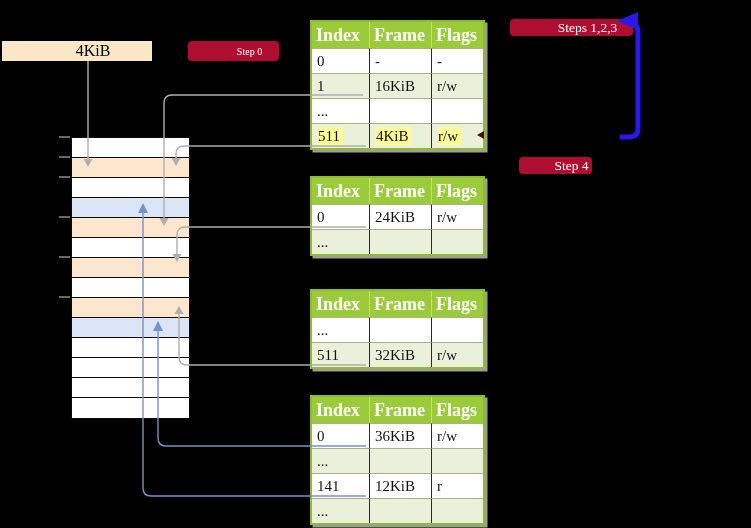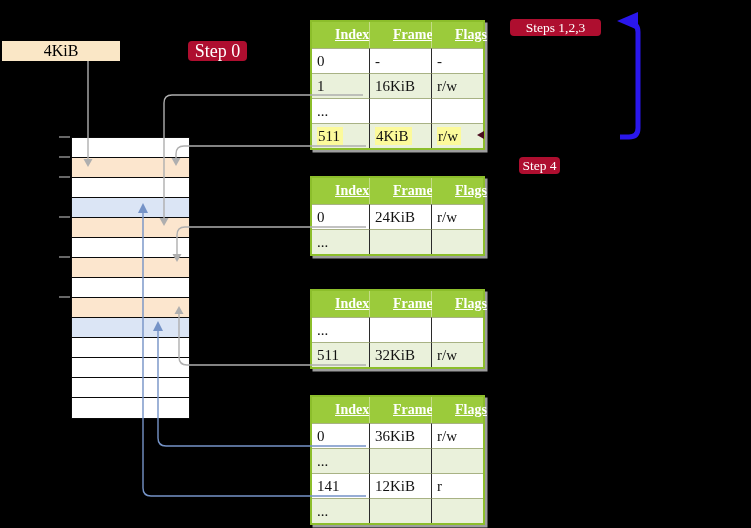--- a/index.html
+++ b/index.html
@@ -1,23 +1,23 @@
 <!DOCTYPE html>
 <html style="--header_green: #9BCB3B; --border_green: #8CBE2B; --row_green: #EAF1DB; --crimson: #AE0E2F; --violet: #5B2BE0; --arrow_blue: #2A17EC; --line_gray: #AFAFAF; --line_blue: #7593C7; --beige: #FAE7C6; --highlight_yellow: #FCFA9B; --tick_gray: #8A8A8A; --mem_white: #FFFFFF; --mem_peach: #FCE6CE; --mem_blue: #DBE5F5; --pointer_maroon: #4A0D1E;"><head>
 <meta charset="utf-8">
 <style>
   html,body{margin:0;padding:0;background:#000;}
   .canvas{
     position:relative;width:751px;height:528px;background:#000;overflow:hidden;
     font-family:"Liberation Serif","DejaVu Serif",serif;
   }
   .label{position:absolute;display:flex;align-items:center;justify-content:center;
-    white-space:nowrap;z-index:4;}
+    white-space:nowrap;z-index:4;padding-left:32px;}
   .beige{background:var(--beige);color:#000;font-size:16px;}
-  .badge{color:#fff;border-radius:4px;font-size:18px;}
+  .badge{color:#fff;border-radius:4px;font-size:10px;}
   .crimson{background:var(--crimson);}
   .violet{background:var(--violet);}
   .small{font-size:13.5px;}
   #lbl-4kib{left:2px;top:41px;width:118px;height:20px;}
   #lbl-step0{left:188px;top:41px;width:59px;height:20px;}
   #lbl-steps123{left:510px;top:19px;width:91px;height:17px;}
   #lbl-steps1234{left:648px;top:20px;width:103px;height:18px;}
   #lbl-step4{left:519px;top:157px;width:41px;height:17px;}
 
   #memory-column{
@@ -28,23 +28,22 @@
   .mrow:last-child{border-bottom:none;}
 
   .ptable{
     position:absolute;left:310px;z-index:2;
     display:grid;grid-template-columns:58px 62px 51px;
     border:2px solid var(--border_green);background:#fff;
     box-shadow:2.5px 2.5px 0 rgba(185,185,185,0.85);
   }
   .hcell{
     height:26px;line-height:26px;background:var(--header_green);color:#fff;
-    font-weight:bold;font-size:14px;padding-left:23px;box-sizing:border-box;
+    font-weight:bold;font-size:18px;padding-left:4px;box-sizing:border-box;
     border-right:1px solid #c4dc86;
-    text-decoration:underline;
   }
   .hcell.last{border-right:none;}
   .tcell{
     height:25px;line-height:24px;font-size:15px;color:#111;
     padding-left:5px;box-sizing:border-box;
     border-right:1px solid #2b2b2b;border-top:1px solid #a8b284;
     overflow:hidden;
   }
   .tcell.last{border-right:none;}
   .tcell.shaded{background:var(--row_green);}

